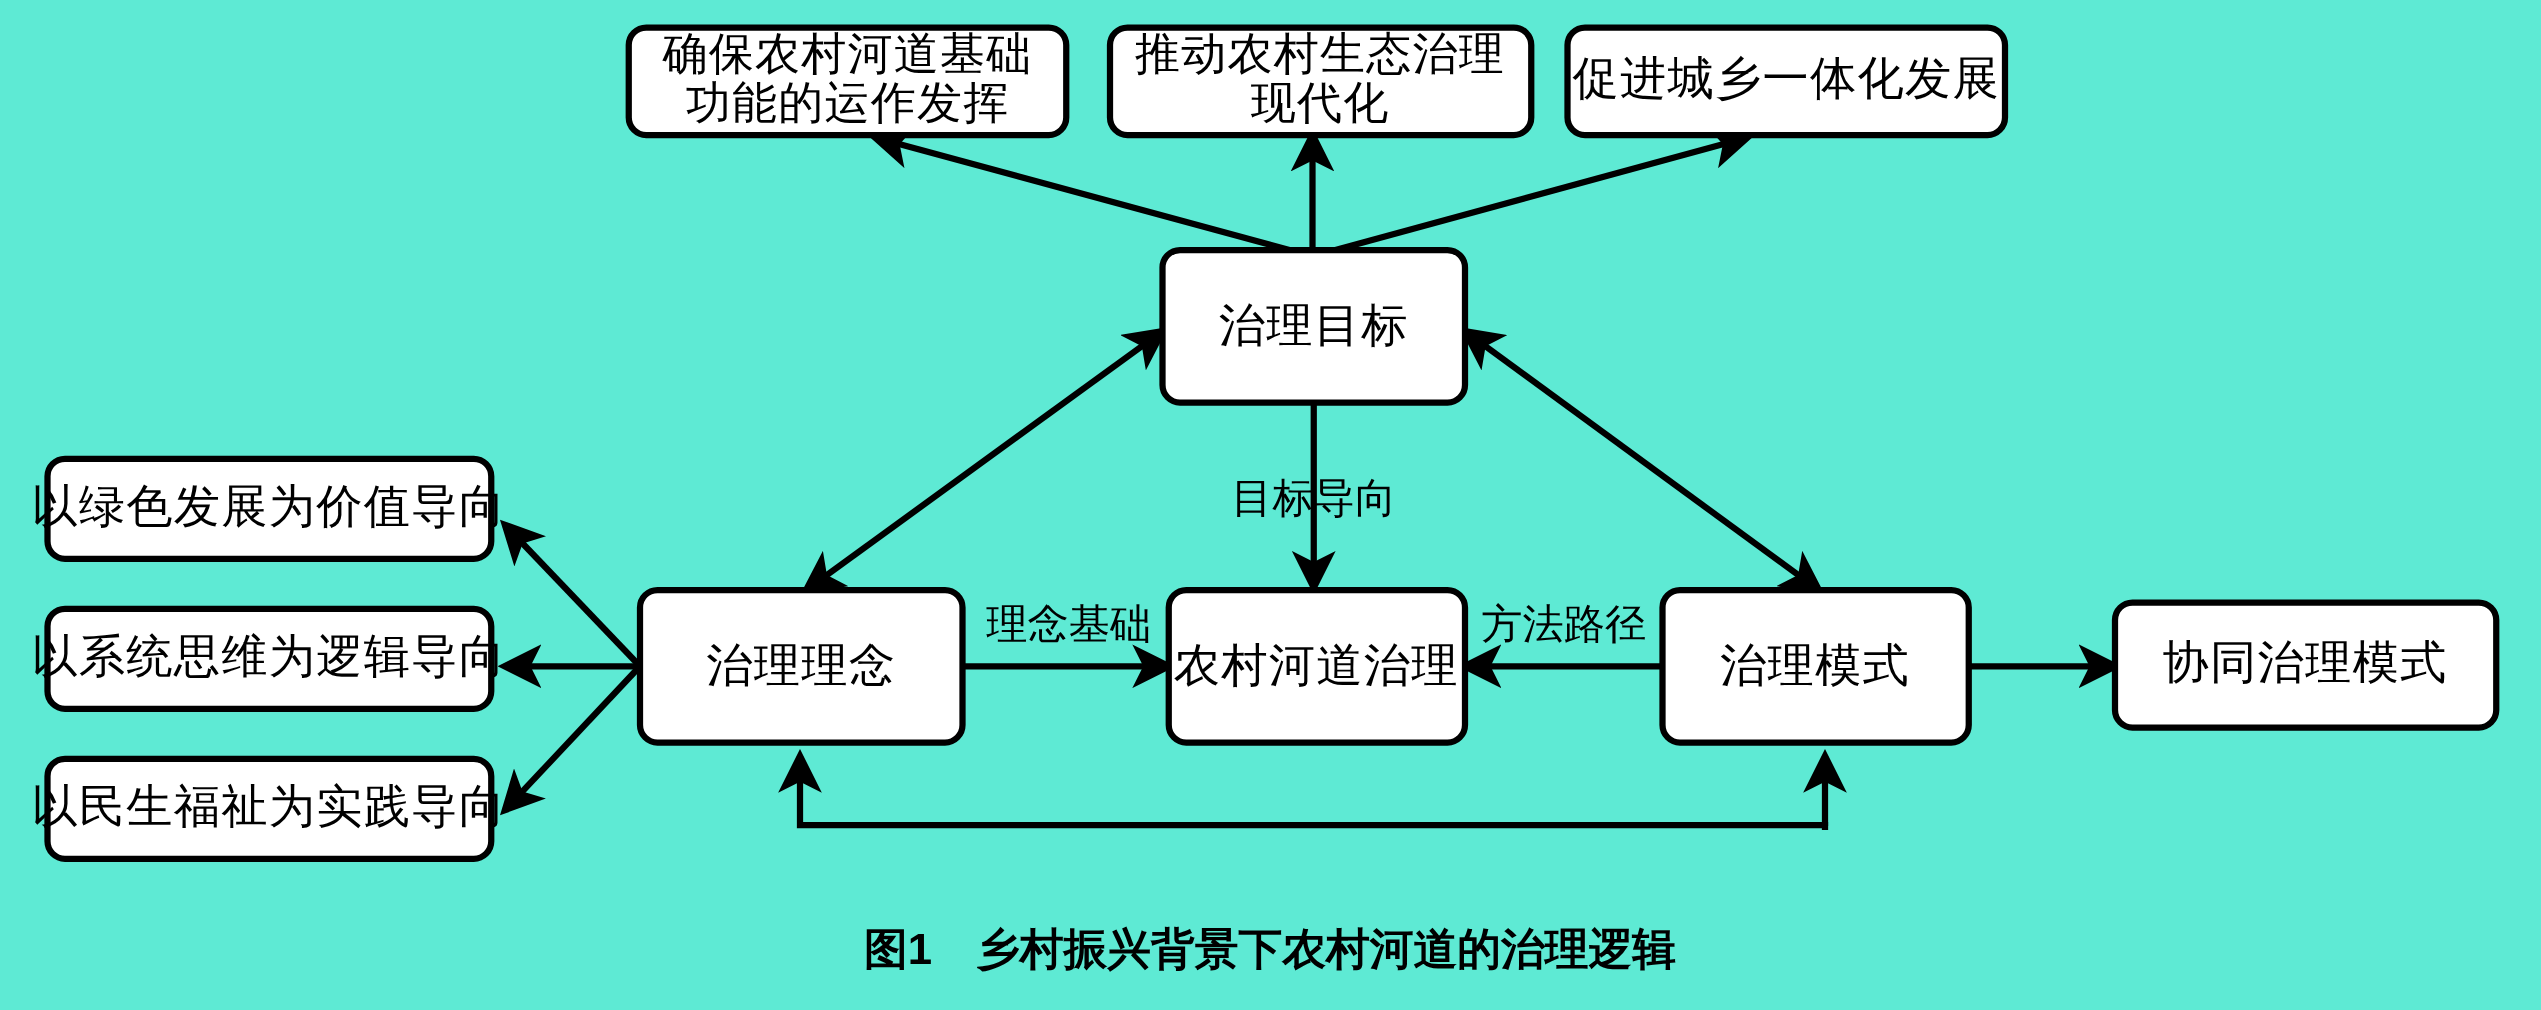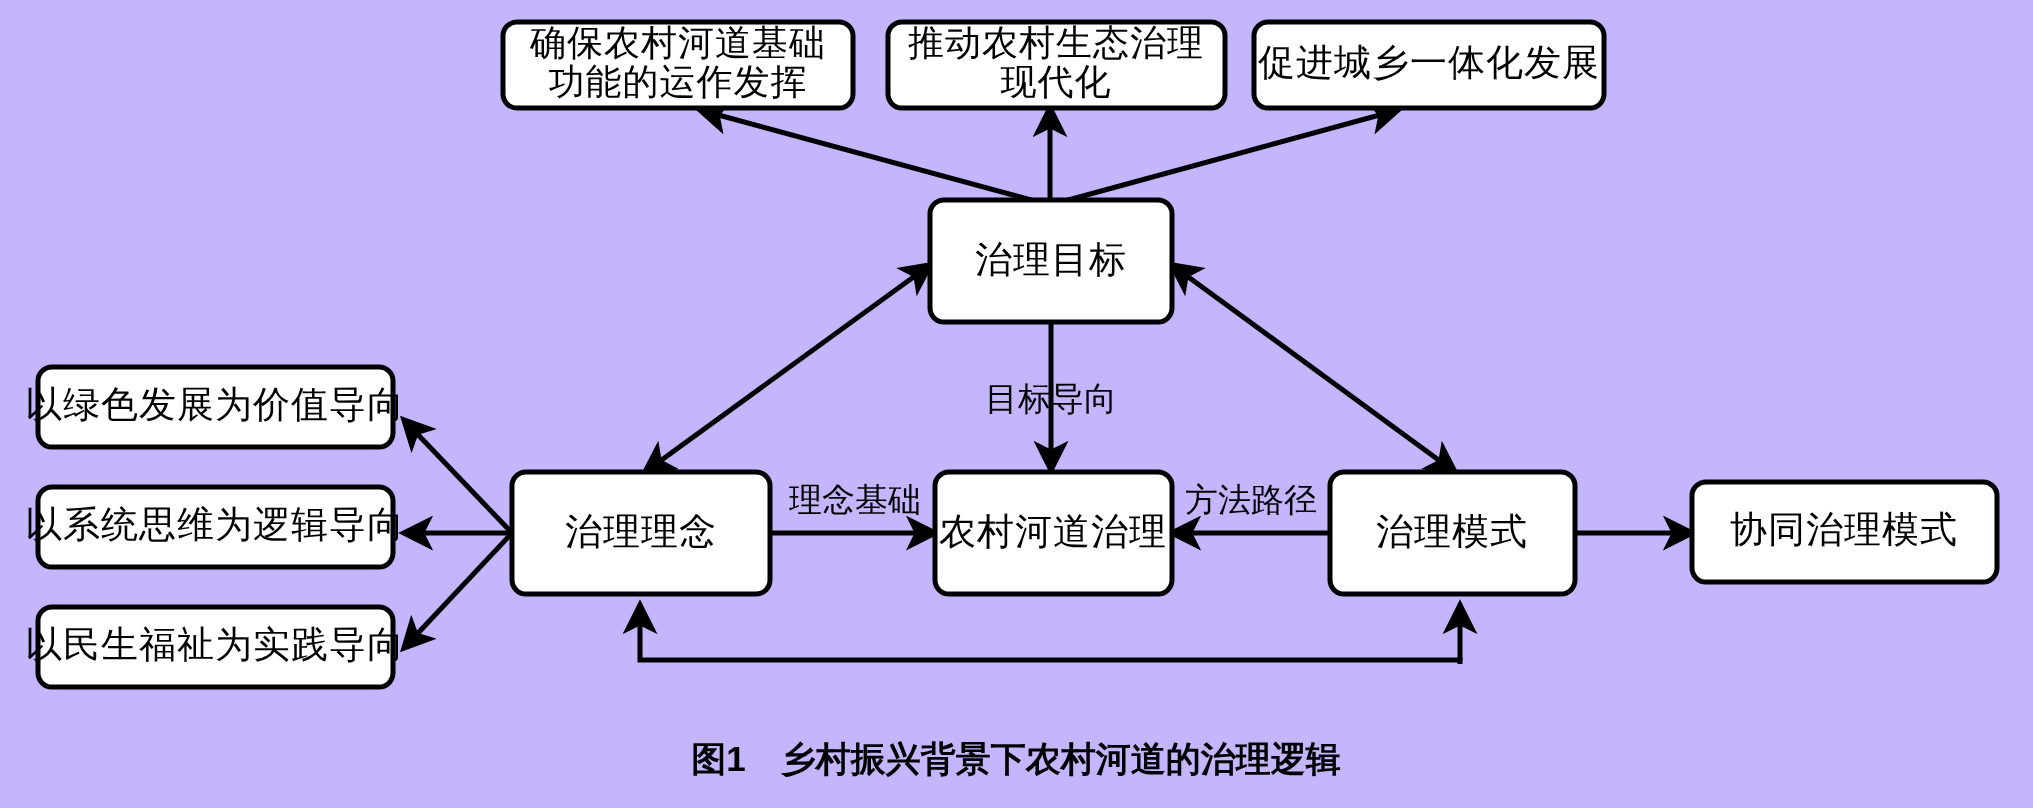--- a/index.html
+++ b/index.html
@@ -10,21 +10,21 @@
   body {
     width: 2033px;
     height: 808px;
     font-family: "Liberation Serif", "DejaVu Serif", serif;
     overflow: hidden;
   }
   #diagram-root {
     position: relative;
     width: 2033px;
     height: 808px;
-    background: #c4b5fd;
+    background: #5eead4;
   }
   svg#figure-svg {
     display: block;
     width: 2033px;
     height: 808px;
   }
   .node-box {
     fill: #ffffff;
     stroke: #000000;
     stroke-width: 5;

